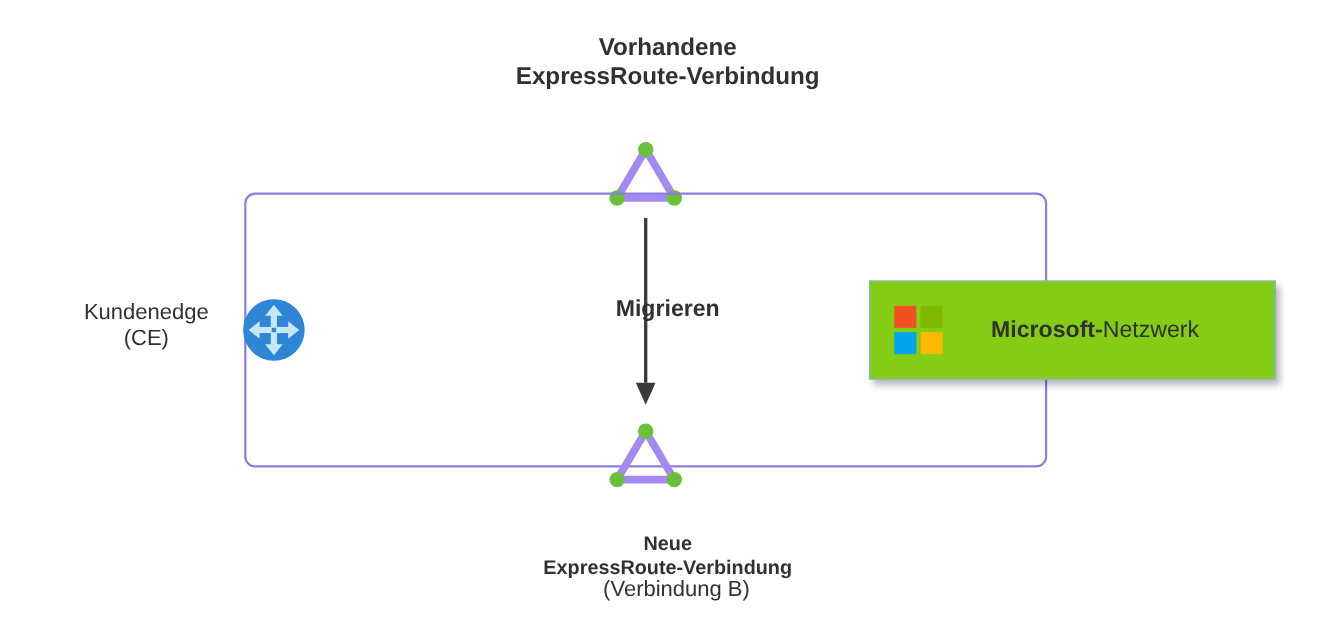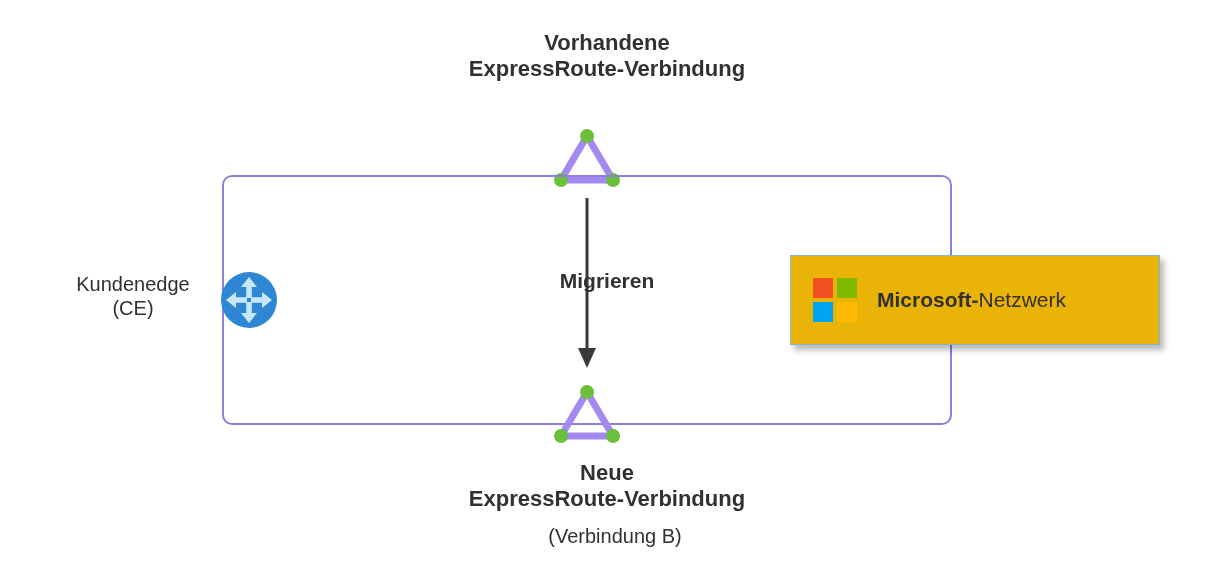--- a/index.html
+++ b/index.html
@@ -29,22 +29,22 @@
     top: 30px;
     font-size: 22px;
   }
   .top-sub {
     left: 0; right: 0;
     top: 86px;
     font-size: 20px;
   }
   .bottom-title {
     left: 0; right: 0;
-    top: 460px;
-    font-size: 22px;
+    top: 484px;
+    font-size: 18px;
   }
   .bottom-sub {
     left: 0; right: 0;
     top: 524px;
     font-size: 20px;
     margin-left: 16px;
   }
   .migrate-label {
     left: 0; right: 0;
     top: 268px;
@@ -77,27 +77,28 @@
     width: 58px;
     height: 58px;
   }
   
   .ms-box {
     position: absolute;
     left: 790px;
     top: 255px;
     width: 370px;
     height: 90px;
-    background: #eab308;
+    background: #84cc16;
     border: 1px solid #7fb8d8;
     box-shadow: 4px 5px 6px rgba(0,0,0,0.28);
     display: flex;
     align-items: center;
     box-sizing: border-box;
     padding-left: 22px;
+    gap: 24px;
   }
   .ms-logo {
     width: 44px;
     height: 44px;
     display: grid;
     grid-template-columns: 1fr 1fr;
     grid-template-rows: 1fr 1fr;
     gap: 4px;
     flex-shrink: 0;
   }

